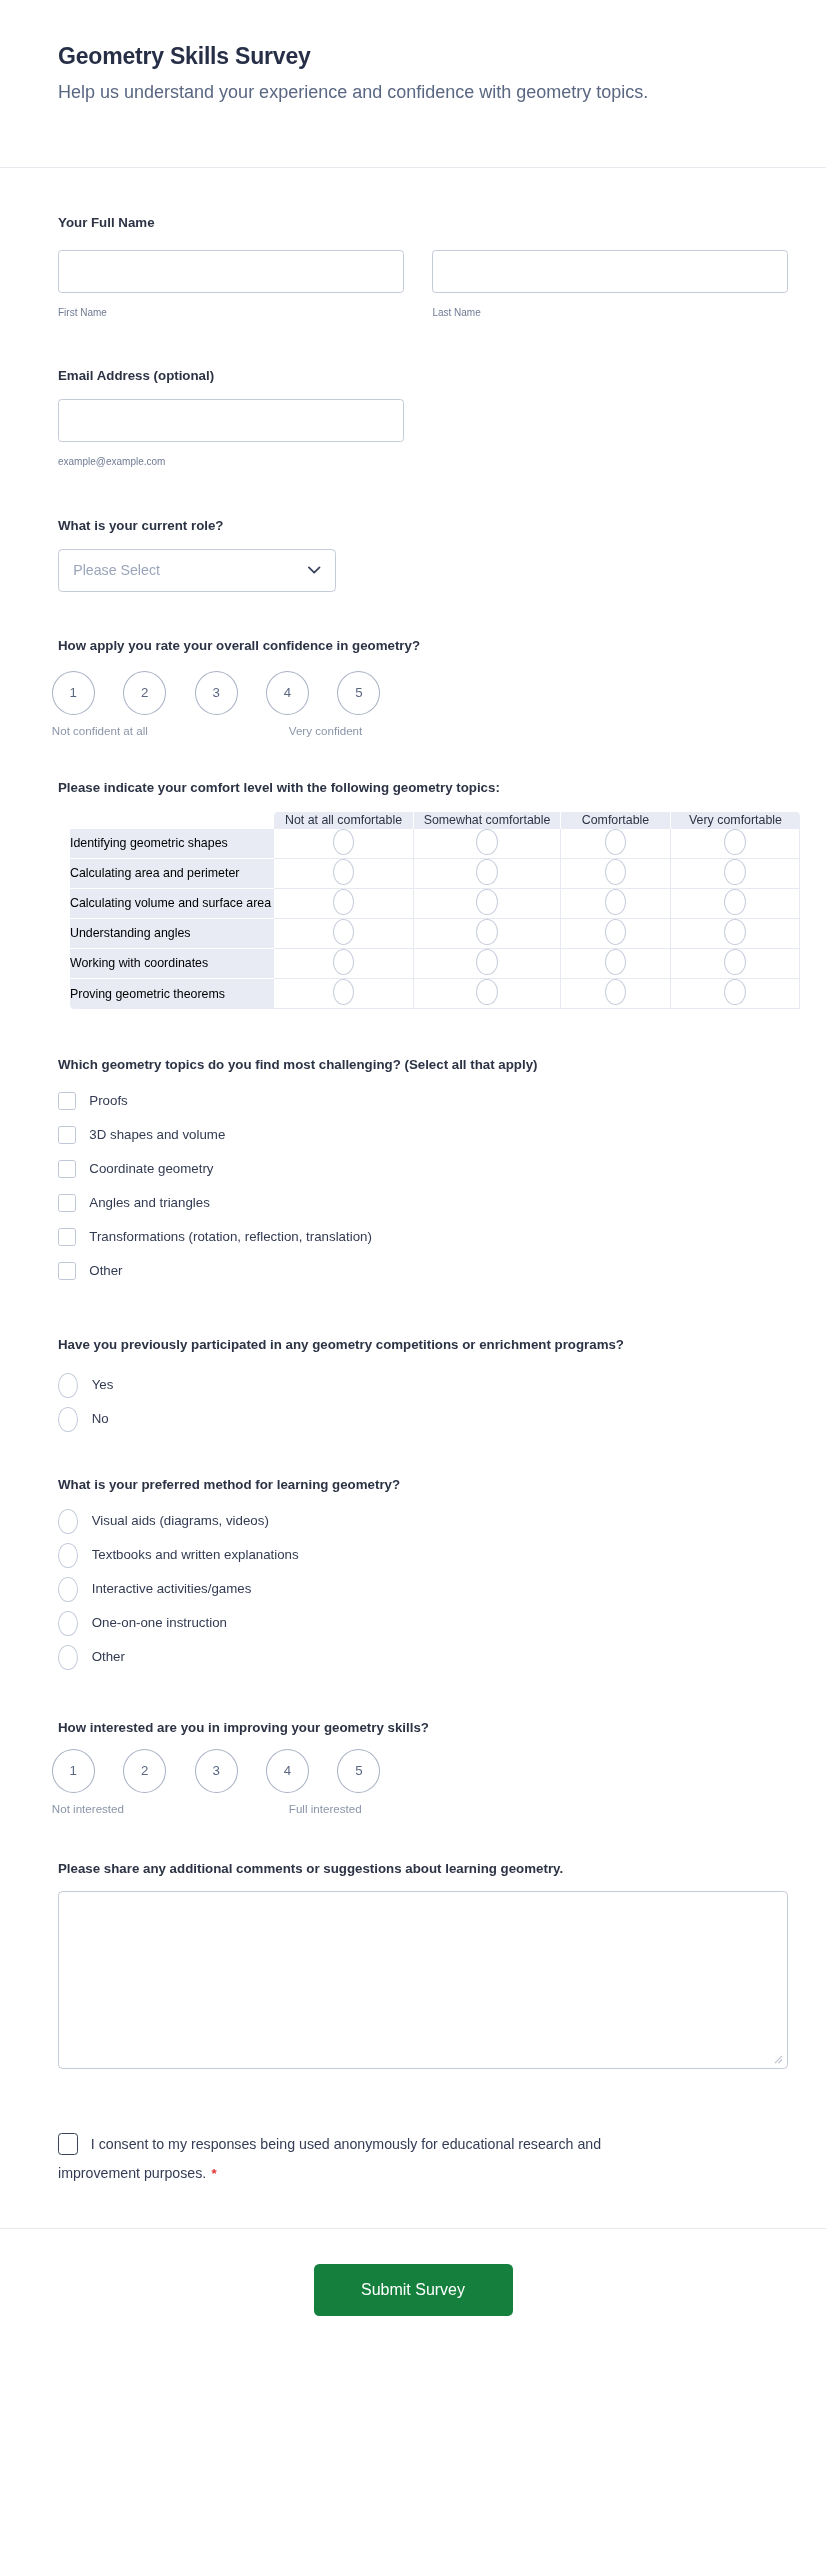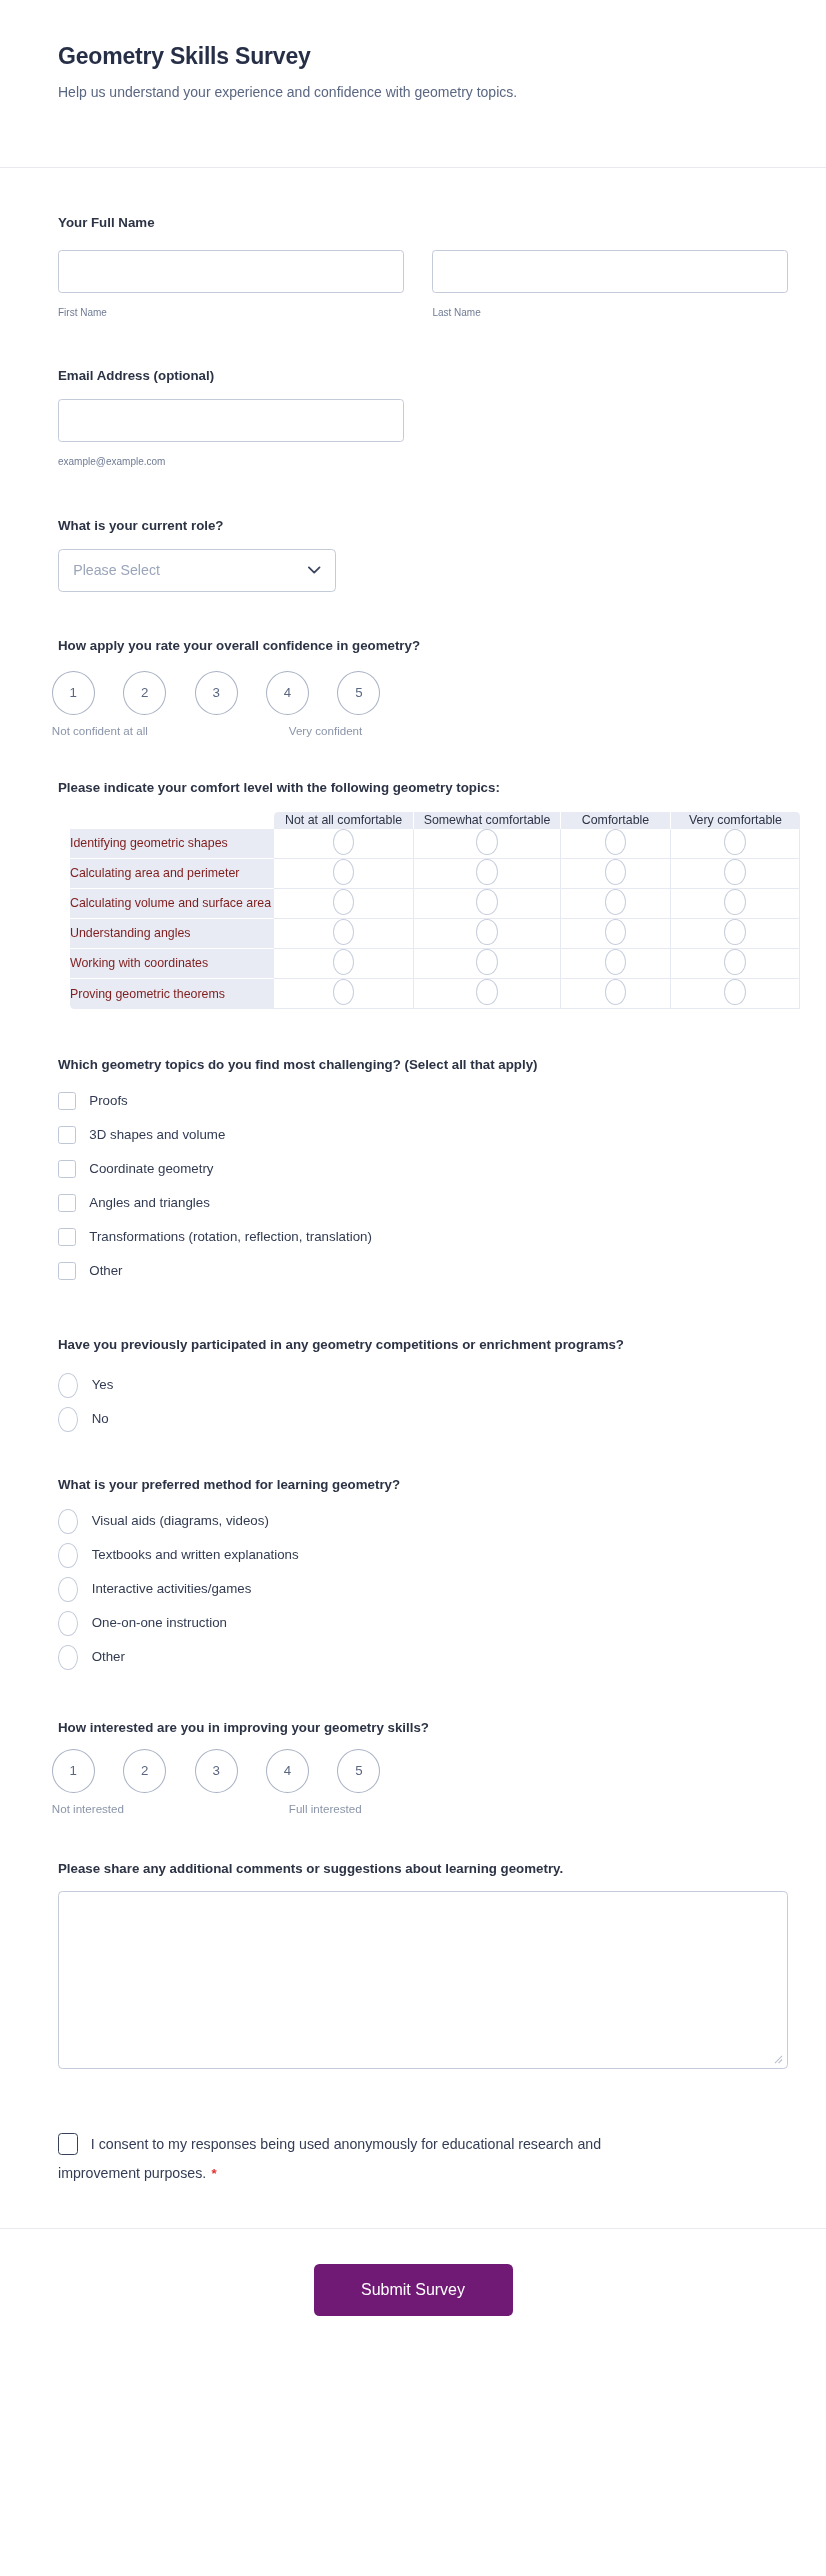--- a/index.html
+++ b/index.html
@@ -12,21 +12,21 @@
   }
   .page { width: 826px; min-height: 2576px; }
 
   
   .form-header { padding: 41px 58px 0 58px; }
   .form-title {
     font-size: 23px; line-height: 30px; font-weight: 700;
     color: #272f47; letter-spacing: -0.2px;
   }
   .form-subtitle {
-    margin-top: 12.4px; font-size: 14px; line-height: 18px; color: #5a6782;
+    margin-top: 12.4px; font-size: 18px; line-height: 18px; color: #5a6782;
   }
   .header-divider { margin-top: 66px; border-top: 0.9px solid #e8eaef; }
 
   
   .form-body { padding: 0 38px 0 58px; }
   .question { margin-top: 46px; }
   .q-label { font-size: 13.3px; line-height: 18px; font-weight: 600; color: #2c3345; }
   .q-label.wide { max-width: 675px; line-height: 19.5px; }
   .sublabel { margin-top: 12.4px; font-size: 10px; line-height: 14.2px; color: #6f7b94; }
 
@@ -75,21 +75,21 @@
   .matrix-table th, .matrix-table td { padding: 0; font-weight: 400; }
   .corner-cell { background: transparent; border: none; }
   .col-head {
     background: #e8ebf4; color: #2c3345; text-align: center;
     padding: 12.4px 9px; line-height: 17px; vertical-align: middle;
     border-right: 1.8px solid #ffffff;
   }
   .col-head.last { border-right: none; border-top-right-radius: 4.4px; }
   .col-head.first { border-top-left-radius: 4.4px; }
   .row-head {
-    background: #e8ebf4; color: #7f1d1d; text-align: left;
+    background: #e8ebf4; color: #000000; text-align: left;
     padding: 12.4px 10.7px 12.4px 15px; line-height: 17px; vertical-align: middle;
     border-bottom: 1.8px solid #ffffff;
   }
   tr:first-child .row-head { border-top-left-radius: 4.4px; }
   tr:last-child  .row-head { border-bottom: none; border-bottom-left-radius: 4.4px; }
   .data-cell {
     background: #fff; text-align: center; vertical-align: middle;
     border-right: 0.9px solid #e6e9f1; border-bottom: 0.9px solid #e6e9f1;
   }
   .matrix-radio {
@@ -128,21 +128,21 @@
     width: 19.5px; height: 22px; border: 1.8px solid #39415a; border-radius: 3.6px;
     background: #fff; cursor: pointer;
   }
   .required-star { color: #e0302f; font-weight: 700; font-size: 13.3px; padding-left: 5.3px; }
 
   
   .footer-divider { margin-top: 40px; border-top: 0.9px solid #e8eaef; }
   .submit-section { padding: 35px 0 44px 0; text-align: center; }
   .submit-btn {
     width: 199px; height: 52px; border: none; border-radius: 5.3px;
-    background: #701a75; color: #ffffff; font-size: 16px; font-weight: 500;
+    background: #15803d; color: #ffffff; font-size: 16px; font-weight: 500;
     font-family: "Liberation Sans", sans-serif; cursor: pointer;
   }
 </style>
 </head>
 <body>
 
 <div class="page">
 
   <div class="form-header">
     <div class="form-title">Geometry Skills Survey</div>

